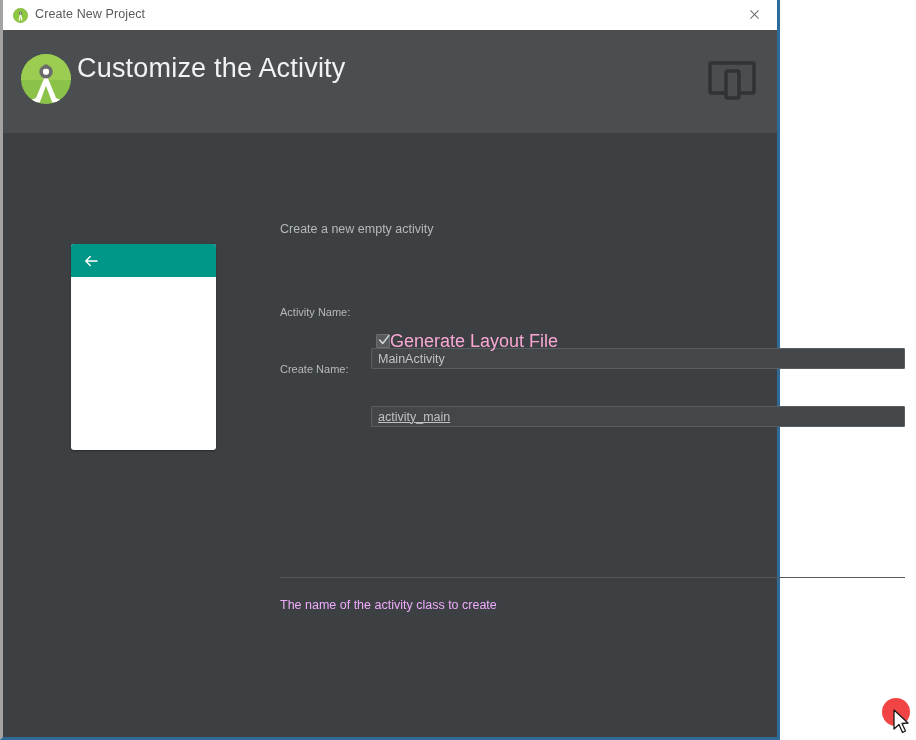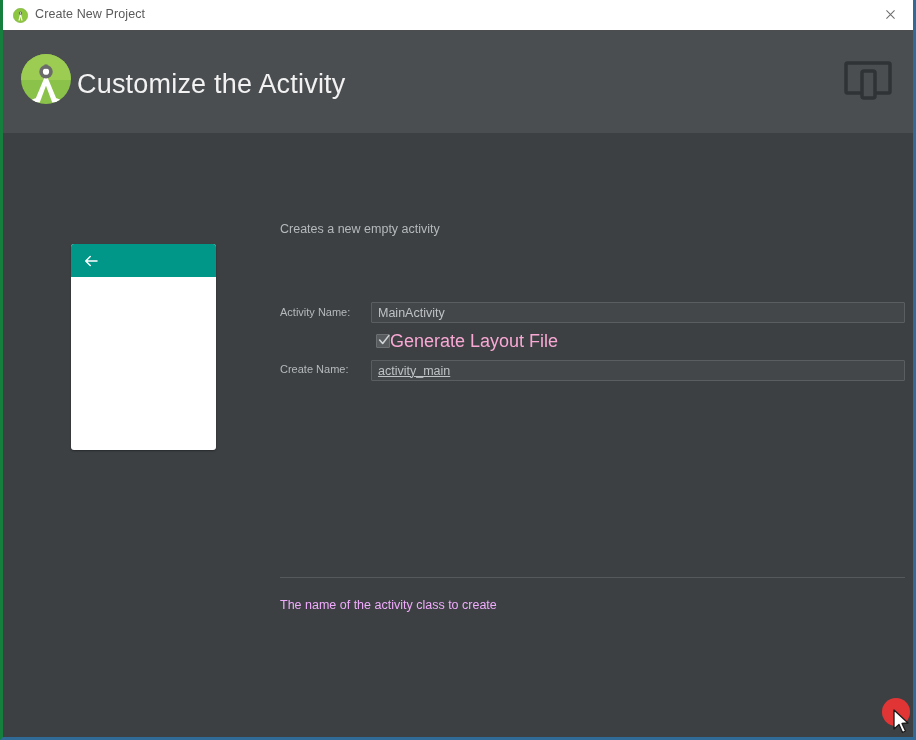--- a/index.html
+++ b/index.html
@@ -11,24 +11,24 @@
     width: 916px;
     height: 740px;
     overflow: hidden;
     font-family: "Liberation Sans", sans-serif;
     -webkit-font-smoothing: antialiased;
   }
 
   .window {
     position: absolute;
     left: 0; top: 0;
-    width: 916px;
+    width: 780px;
     height: 740px;
     box-sizing: border-box;
-    border-left: 3px solid #15803d;
+    border-left: 3px solid #a3a3a3;
     border-right: 3px solid #2f6b96;
     border-bottom: 3px solid #2f6b96;
     background: #3c4043;
   }
 
   
   .titlebar {
     position: absolute;
     left: 0; top: 0;
     right: 0;
@@ -70,21 +70,21 @@
     height: 103px;
     background: #4b4e51;
   }
   .header-logo {
     position: absolute;
     left: 17px; top: 23px;
     width: 52px; height: 52px;
   }
   .header-title {
     position: absolute;
-    left: 74px; top: 39px;
+    left: 74px; top: 23px;
     font-size: 27px;
     color: #f2f2f2;
     letter-spacing: .2px;
     white-space: nowrap;
   }
   .header-device-icon {
     position: absolute;
     right: 20px; top: 28px;
     width: 50px; height: 46px;
   }
@@ -159,20 +159,21 @@
     box-sizing: border-box;
     background: #434749;
     border: 1px solid #5a5e61;
     border-radius: 1px;
     color: #bfc2c4;
     font-family: "Liberation Sans", sans-serif;
     font-size: 12.5px;
     padding: 0 6px;
     line-height: 19px;
     outline: none;
+    margin-top: 46px;
   }
   .inp-activity { top: 169px; }
   .inp-layout   { top: 227px; text-decoration: underline; }
 
   .checkrow {
     position: absolute;
     left: 373px;
     display: flex;
     align-items: center;
     height: 16px;
@@ -302,21 +303,21 @@
         <div class="preview-appbar">
           <span class="preview-back">
             <svg viewBox="0 0 24 24" width="18" height="18">
               <path d="M20 12 H5 M11 6 L5 12 L11 18" fill="none" stroke="#ffffff" stroke-width="2" stroke-linecap="round" stroke-linejoin="round"></path>
             </svg>
           </span>
         </div>
       </div>
     </div>
 
-    <div class="desc">Creates a new empty activity</div>
+    <div class="desc">Create a new empty activity</div>
 
     <div class="field-label lbl-activity">Activity Name:</div>
     <input class="text-input inp-activity" type="text" value="MainActivity" style="">
 
     <div class="checkrow cb-1">
       <span class="checkbox">
         <svg viewBox="0 0 16 16">
           <path d="M3 8 L6.5 12 L13.5 3" fill="none" stroke="#d2d5d7" stroke-width="1.8" stroke-linecap="round" stroke-linejoin="round"></path>
         </svg>
       </span>

